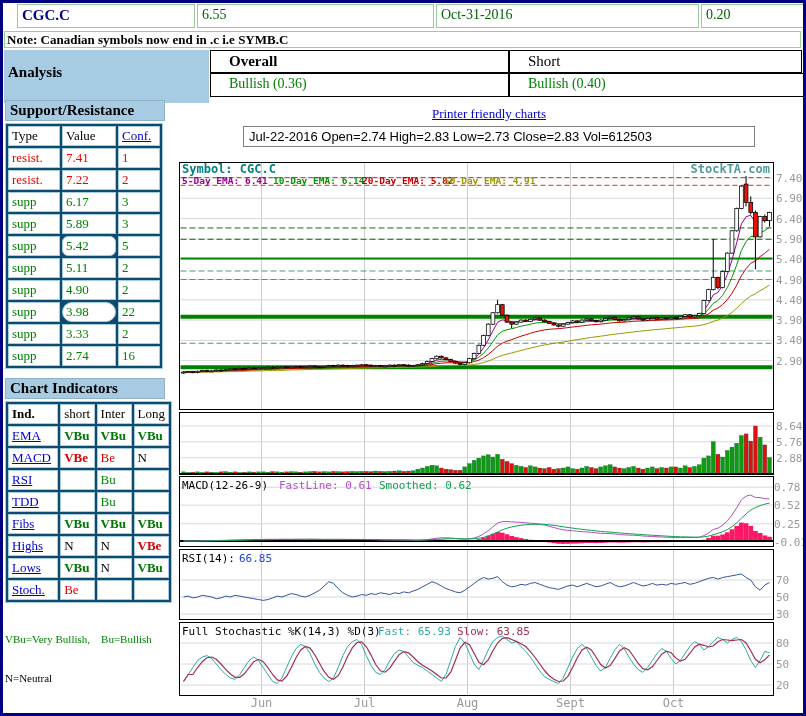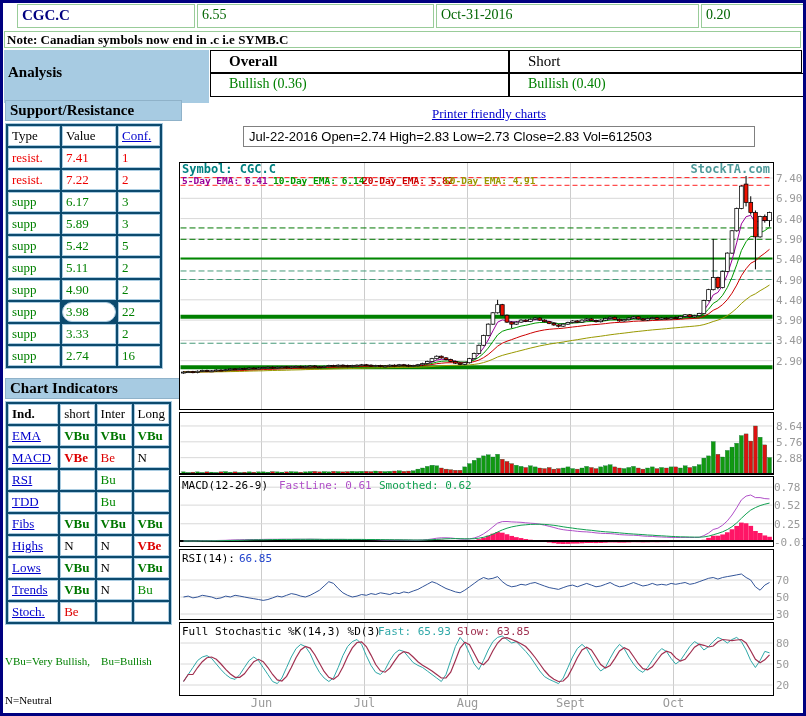--- a/index.html
+++ b/index.html
@@ -9,21 +9,21 @@
   .cell { position:absolute; top:1px; height:24px; border:1px solid #99cc99; background:#fff; font-size:14px; color:#006400; padding:2px 4px;margin-left:13px; }
   .cell.sym { font-weight:bold; color:#000080; font-size:15px; }
   .note-row { position:absolute; left:1px; top:28px; width:797px; height:17px; border:1px solid #99cc99; font-weight:bold; font-size:13px; color:#000; padding:0 2px; }
   .an-label { position:absolute; left:1px; top:47px; width:205px; height:53px; background:#a7cbe2; font-weight:bold; font-size:15px; color:#000; padding:14px 0 0 4px; }
   .an-cell { position:absolute; border:1px solid #000; background:#fff; padding:2px 18px; font-size:15px; }
   .an-head { font-weight:bold; color:#000; }
   .an-head.normal { font-weight:normal; }
   .an-val { color:#008000; font-size:14px; }
   a { color:#0000cc; text-decoration:underline; cursor:pointer; }
   .sidebar { position:absolute; left:2px; top:97px; width:167px; }
-  .side-title { width:177px; background:#a7cbe2; border:1px solid #8fb2c9; font-weight:bold; font-size:15px; color:#000; padding:1px 4px; height:21px; }
+  .side-title { width:160px; background:#a7cbe2; border:1px solid #8fb2c9; font-weight:bold; font-size:15px; color:#000; padding:1px 4px; height:21px; }
   table.side { border-collapse:separate; border-spacing:2px; border:1px solid #a9cbe0; margin-top:2px; background:#0c4a6e; }
   table.side td, table.side th { border:1px solid #a9cbe0; font-size:13px; font-weight:normal; text-align:left; padding:1px 3px; height:20px; background:#fff; }
   table.sr td:nth-child(1), table.sr th:nth-child(1) { width:52px; }
   table.sr td:nth-child(2), table.sr th:nth-child(2) { width:54px; }
   table.sr td:nth-child(3), table.sr th:nth-child(3) { width:42px; }
   table.ci td:nth-child(1), table.ci th:nth-child(1) { width:54px; }
   table.ci td:nth-child(2), table.ci th:nth-child(2) { width:35px; }
   table.ci td:nth-child(3), table.ci th:nth-child(3) { width:37px; }
   table.ci td:nth-child(4), table.ci th:nth-child(4) { width:33px; }
   .ci-gap { height:9px; }
@@ -79,21 +79,21 @@
             <td style="color: rgb(0, 128, 0);">6.17</td>
             <td style="color: rgb(0, 128, 0);">3</td>
           </tr>
           <tr>
             <td style="color: rgb(0, 128, 0);">supp</td>
             <td style="color: rgb(0, 128, 0);">5.89</td>
             <td style="color: rgb(0, 128, 0);">3</td>
           </tr>
           <tr>
             <td style="color: rgb(0, 128, 0);">supp</td>
-            <td style="color: rgb(0, 128, 0);">5.42</td>
+            <td style="color: rgb(0, 128, 0); border-radius: 6px;">5.42</td>
             <td style="color: rgb(0, 128, 0);">5</td>
           </tr>
           <tr>
             <td style="color: rgb(0, 128, 0);">supp</td>
             <td style="color: rgb(0, 128, 0);">5.11</td>
             <td style="color: rgb(0, 128, 0);">2</td>
           </tr>
           <tr>
             <td style="color: rgb(0, 128, 0);">supp</td>
             <td style="color: rgb(0, 128, 0);">4.90</td>
@@ -163,26 +163,20 @@
             <td><a>Highs</a></td>
             <td style="color: rgb(0, 0, 0);">N</td>
             <td style="color: rgb(0, 0, 0);">N</td>
             <td style="color: rgb(221, 0, 0); font-weight: bold;">VBe</td>
           </tr>
           <tr>
             <td><a>Lows</a></td>
             <td style="color: rgb(0, 119, 0); font-weight: bold;">VBu</td>
             <td style="color: rgb(0, 0, 0);">N</td>
             <td style="color: rgb(0, 119, 0); font-weight: bold;">VBu</td>
-          </tr>
-          <tr>
-            <td><a>Trends</a></td>
-            <td style="color: rgb(0, 119, 0); font-weight: bold;">VBu</td>
-            <td style="color: rgb(0, 0, 0);">N</td>
-            <td style="color: rgb(0, 136, 0);">Bu</td>
           </tr>
           <tr>
             <td><a>Stoch.</a></td>
             <td style="color: rgb(221, 0, 0);">Be</td>
             <td style="color: rgb(0, 0, 0);"></td>
             <td style="color: rgb(0, 0, 0);"></td>
           </tr>
         </tbody>
     </table>
 

